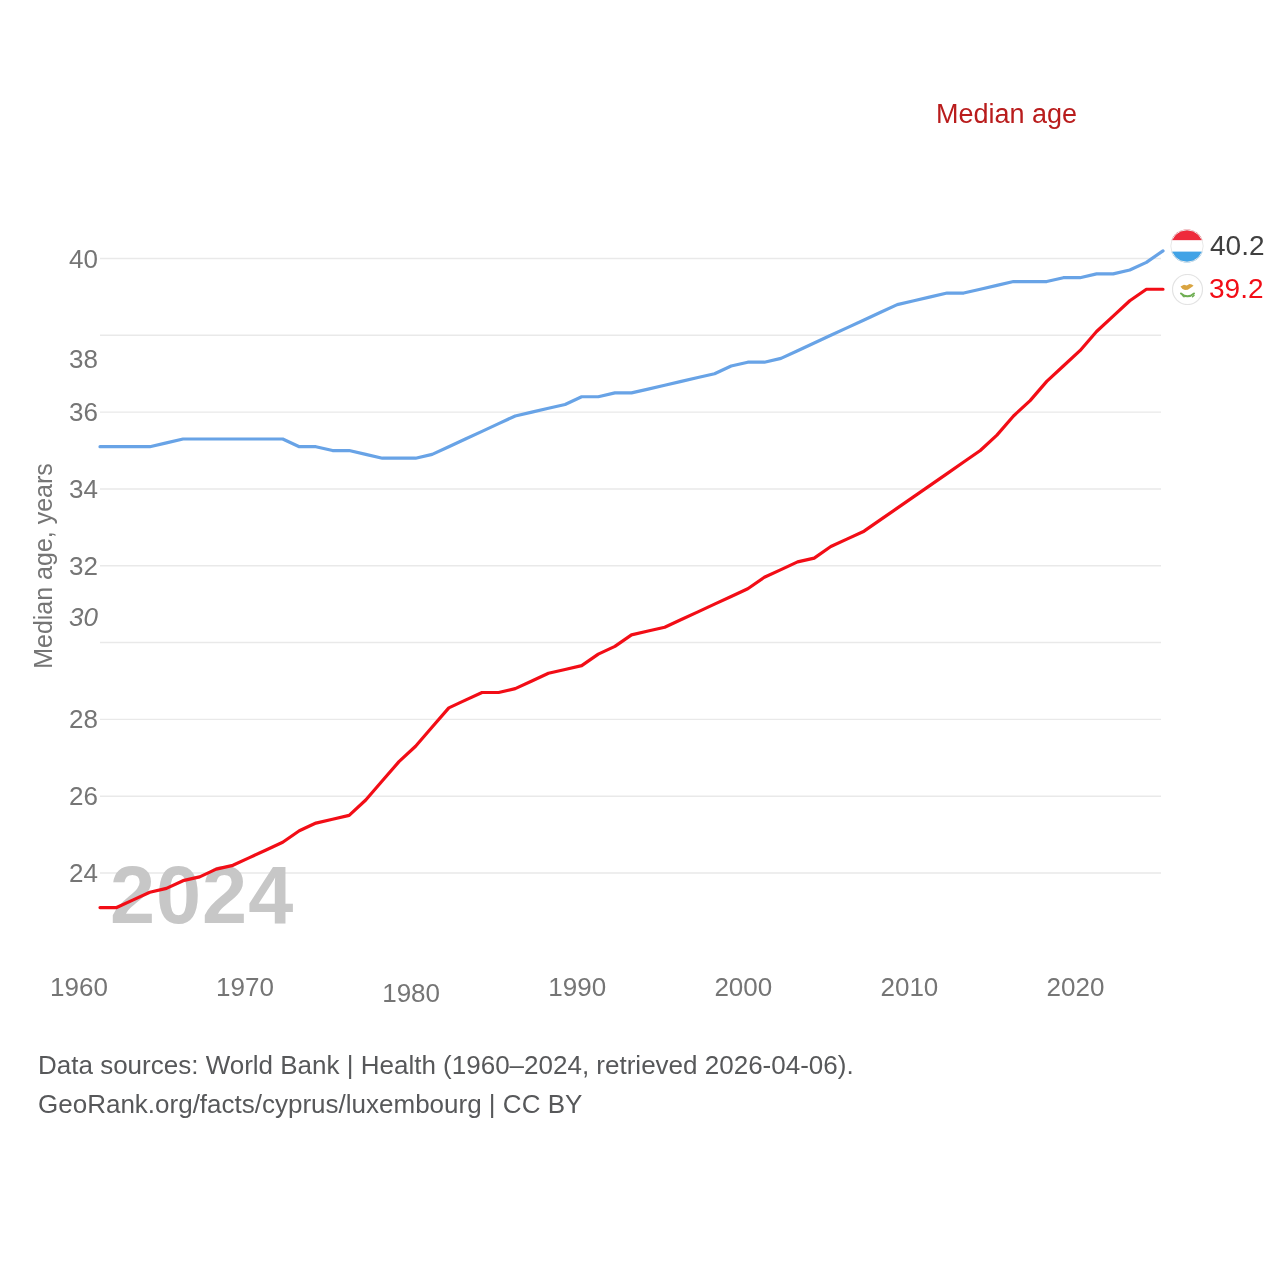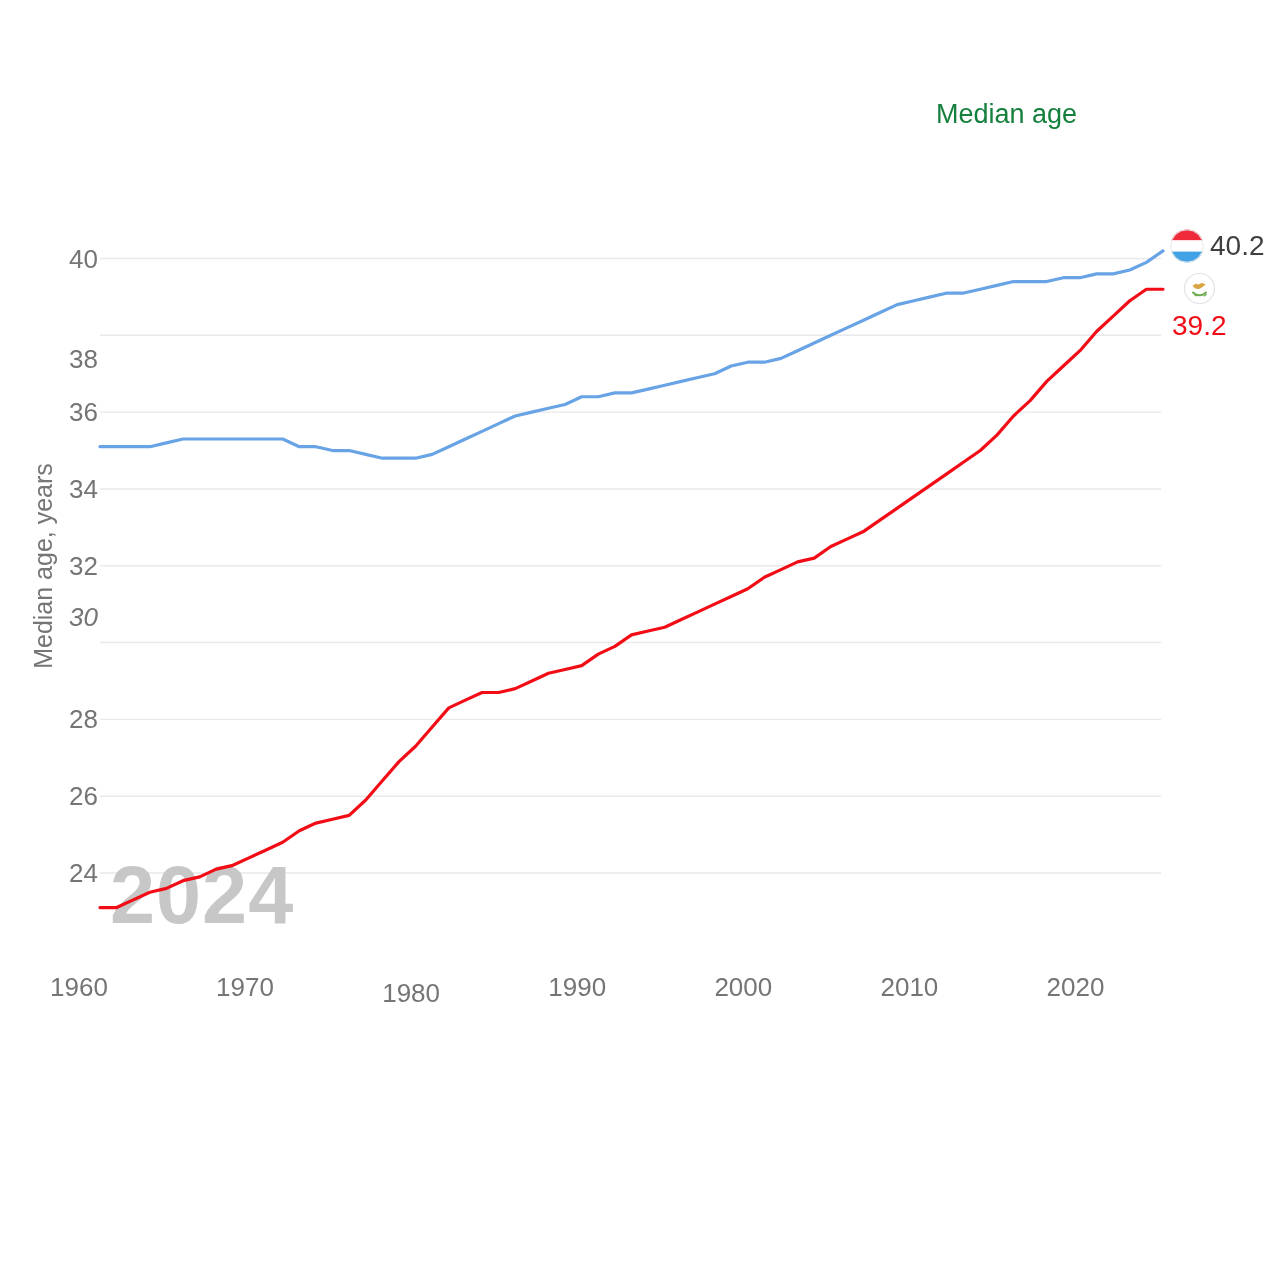--- a/index.html
+++ b/index.html
@@ -21,27 +21,27 @@
   }
   .xtick{
     position:absolute;width:100px;top:972px;
     font-size:26px;color:#757575;
   }
   #y-axis-title{
     position:absolute;left:43px;top:566px;transform:translate(-50%,-50%) rotate(-90deg);
     white-space:nowrap;font-size:25px;color:#757575;z-index:4;
   }
   #legend{position:absolute;left:936px;top:99px;z-index:4;}
-  #legend-title{font-size:27px;color:#15803d;margin-bottom:10px;}
+  #legend-title{font-size:27px;color:#b91c1c;margin-bottom:10px;}
   #legend-row{display:flex;gap:19px;}
   .legend-item{display:flex;align-items:center;gap:7px;font-size:27px;color:#223a53;cursor:pointer;}
   .legend-box{width:20px;height:20px;border:3px solid #000;background:#ffffff;flex:none;}
   .end-label{position:absolute;display:flex;align-items:center;gap:6px;z-index:4;}
   #end-label-0{left:1170px;top:229px;}
-  #end-label-1{left:1172px;top:273px;flex-direction:column;}
+  #end-label-1{left:1172px;top:273px;}
   .end-value{font-size:28px;}
   #footer{position:absolute;left:38px;top:1046px;z-index:4;font-size:26px;line-height:39px;color:#57585a;}
 </style>
 </head>
 <body>
 
 <div id="canvas">
 
   <svg id="grid-layer" class="layer" width="1280" height="1280">
       <line x1="100" x2="1161" y1="873" y2="873" stroke="#e9e9e9" stroke-width="1.4"></line>
@@ -109,14 +109,18 @@
   <div id="end-label-1" class="end-label">
     <svg width="31" height="31" viewBox="0 0 31 31">
       <circle cx="15.5" cy="15.5" r="15" fill="#ffffff" stroke="#e3e3e3" stroke-width="1.2"></circle>
       <path d="M8.5 12.5 l3.5 -1.8 2.8 0.8 2.6 -1.4 2.4 0.4 1.8 1.2 -3.2 2.4 -2.6 1.6 -2.8 0.4 -2.5 -1.2 z" fill="#d9a441"></path>
       <path d="M9 19.5 q6.5 5.6 13 0" fill="none" stroke="#6fae53" stroke-width="2" stroke-linecap="round"></path>
       <path d="M10.5 21.5 l1.5 1.2 M20.5 22.7 l1.5 -1.2" stroke="#6fae53" stroke-width="1.5" stroke-linecap="round"></path>
     </svg>
     <span class="end-value" id="end-val-1" style="color: rgb(242, 13, 22);">39.2</span>
   </div>
 
+  <div id="footer">
+    <div>Data sources: World Bank | Health (1960–2024, retrieved 2026-04-06).</div>
+    <div>GeoRank.org/facts/cyprus/luxembourg | CC BY</div>
+  </div>
 
 </div>
 
 </body></html>

